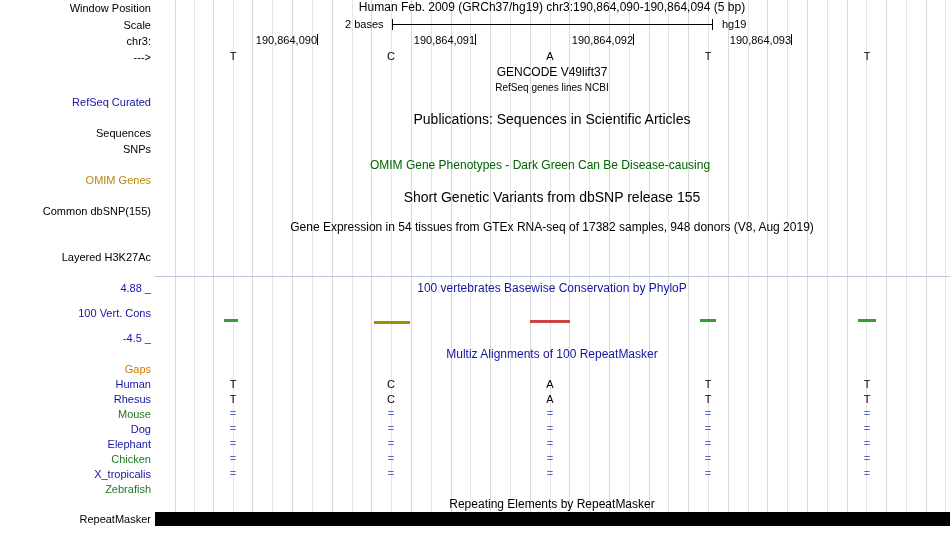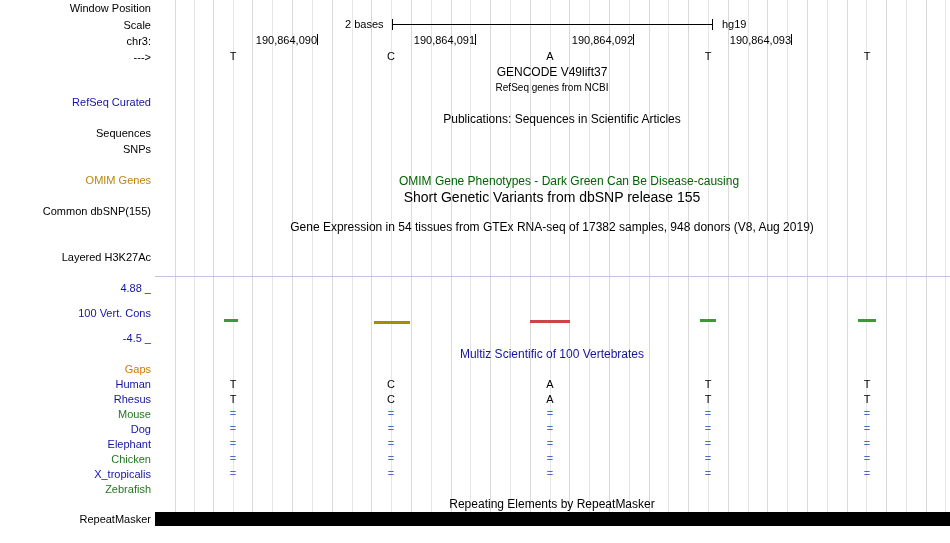--- a/index.html
+++ b/index.html
@@ -87,45 +87,47 @@
       <div class="vgrid" style="left: 632px;"></div>
       <div class="vgrid dark" style="left: 652px;"></div>
       <div class="vgrid" style="left: 672px;"></div>
       <div class="vgrid dark" style="left: 692px;"></div>
       <div class="vgrid" style="left: 711px;"></div>
       <div class="vgrid dark" style="left: 731px;"></div>
       <div class="vgrid" style="left: 751px;"></div>
       <div class="vgrid dark" style="left: 771px;"></div>
       <div class="vgrid" style="left: 790px;"></div>
       <div class="centerline" style="top: 276px;"></div>
+      <div class="gtxt ctr" style="left: 397px; top: 1px; font-size: 12px;">Human Feb. 2009 (GRCh37/hg19)   chr3:190,864,090-190,864,094 (5 bp)</div>
       <div class="gtxt" style="left: 190px; top: 18px;">2 bases</div>
       <div class="rulerline" style="left: 237px; width: 320px; top: 24px;"></div>
       <div class="tick" style="left: 237px; top: 19px; height: 11px;"></div>
       <div class="tick" style="left: 557px; top: 19px; height: 11px;"></div>
       <div class="gtxt" style="left: 567px; top: 18px;">hg19</div>
       <div class="poslab" style="left: 162px; top: 34px;">190,864,090</div>
       <div class="postick" style="left: 162px; top: 34px;"></div>
       <div class="poslab" style="left: 320px; top: 34px;">190,864,091</div>
       <div class="postick" style="left: 320px; top: 34px;"></div>
       <div class="poslab" style="left: 478px; top: 34px;">190,864,092</div>
       <div class="postick" style="left: 478px; top: 34px;"></div>
       <div class="poslab" style="left: 636px; top: 34px;">190,864,093</div>
       <div class="postick" style="left: 636px; top: 34px;"></div>
       <div class="base" style="left: 78px; top: 50px;">T</div>
       <div class="base" style="left: 236px; top: 50px;">C</div>
       <div class="base" style="left: 395px; top: 50px;">A</div>
       <div class="base" style="left: 553px; top: 50px;">T</div>
       <div class="base" style="left: 712px; top: 50px;">T</div>
       <div class="gtxt ctr" style="left: 397px; top: 66px; color: rgb(0, 0, 0); font-size: 12px;">GENCODE V49lift37</div>
-      <div class="gtxt ctr" style="left: 397px; top: 82px; color: rgb(0, 0, 0); font-size: 10px;">RefSeq genes from NCBI</div>
-      <div class="gtxt ctr" style="left: 407px; top: 113px; color: rgb(0, 0, 0); font-size: 12px; text-align: right;">Publications: Sequences in Scientific Articles</div>
-      <div class="gtxt ctr" style="left: 414px; top: 159px; color: rgb(0, 100, 0); font-size: 12px; margin-top: 16px;">OMIM Gene Phenotypes - Dark Green Can Be Disease-causing</div>
+      <div class="gtxt ctr" style="left: 397px; top: 82px; color: rgb(0, 0, 0); font-size: 10px;">RefSeq genes lines NCBI</div>
+      <div class="gtxt ctr" style="left: 397px; top: 113px; color: rgb(0, 0, 0); font-size: 14px; text-align: right;">Publications: Sequences in Scientific Articles</div>
+      <div class="gtxt ctr" style="left: 385px; top: 159px; color: rgb(0, 100, 0); font-size: 12px;">OMIM Gene Phenotypes - Dark Green Can Be Disease-causing</div>
       <div class="gtxt ctr" style="left: 397px; top: 191px; color: rgb(0, 0, 0); font-size: 14px;">Short Genetic Variants from dbSNP release 155</div>
       <div class="gtxt ctr" style="left: 397px; top: 221px; color: rgb(0, 0, 0); font-size: 12px;">Gene Expression in 54 tissues from GTEx RNA-seq of 17382 samples, 948 donors (V8, Aug 2019)</div>
-      <div class="gtxt ctr" style="left: 397px; top: 348px; color: rgb(20, 20, 160); font-size: 12px;">Multiz Scientific of 100 Vertebrates</div>
+      <div class="gtxt ctr" style="left: 397px; top: 282px; color: rgb(20, 20, 160); font-size: 12px;">100 vertebrates Basewise Conservation by PhyloP</div>
+      <div class="gtxt ctr" style="left: 397px; top: 348px; color: rgb(20, 20, 160); font-size: 12px;">Multiz Alignments of 100 RepeatMasker</div>
       <div class="gtxt ctr" style="left: 397px; top: 498px; color: rgb(0, 0, 0); font-size: 12px;">Repeating Elements by RepeatMasker</div>
       <div class="consbar" style="left: 69px; width: 14px; top: 319px; background: rgb(58, 154, 58);"></div>
       <div class="consbar" style="left: 219px; width: 36px; top: 321px; background: rgb(160, 144, 0);"></div>
       <div class="consbar" style="left: 375px; width: 40px; top: 320px; background: rgb(204, 68, 68);"></div>
       <div class="consbar" style="left: 545px; width: 16px; top: 319px; background: rgb(58, 154, 58);"></div>
       <div class="consbar" style="left: 703px; width: 18px; top: 319px; background: rgb(58, 154, 58);"></div>
       <div class="base" style="left: 78px; top: 378px; color: rgb(0, 0, 0);">T</div>
       <div class="base" style="left: 236px; top: 378px; color: rgb(0, 0, 0);">C</div>
       <div class="base" style="left: 395px; top: 378px; color: rgb(0, 0, 0);">A</div>
       <div class="base" style="left: 553px; top: 378px; color: rgb(0, 0, 0);">T</div>

